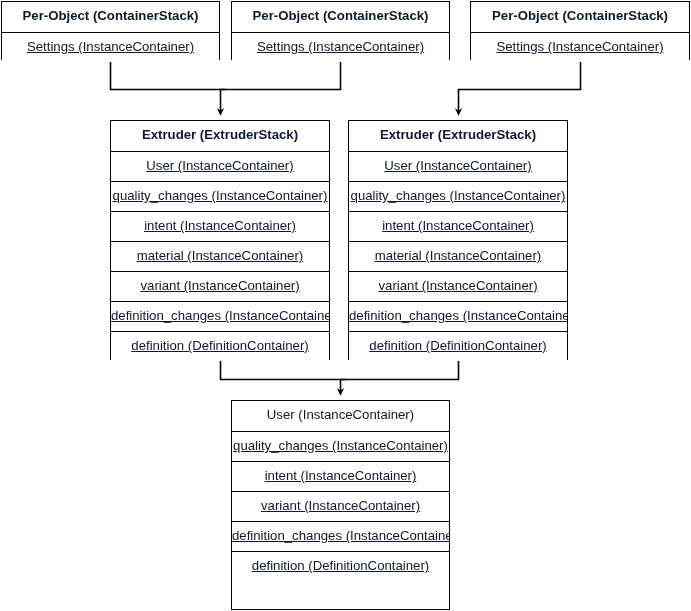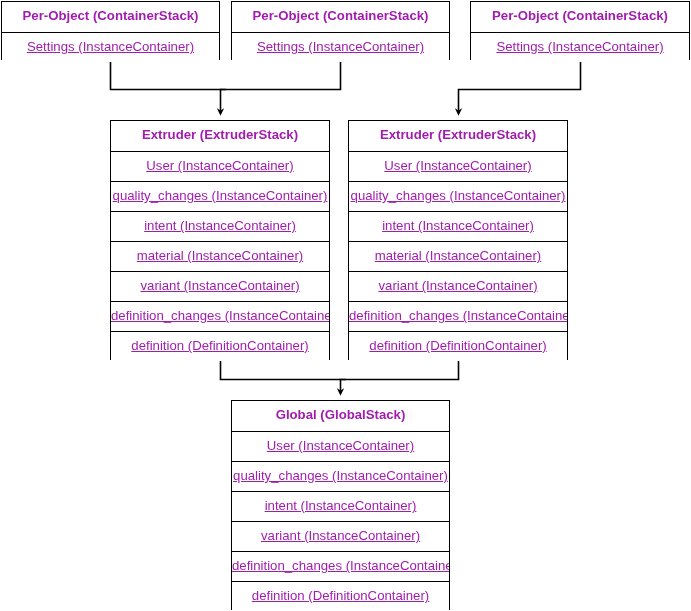--- a/index.html
+++ b/index.html
@@ -32,21 +32,21 @@
     border: 1.6px solid #000000;
     background: #ffffff;
     z-index: 2;
   }
   .row {
     box-sizing: border-box;
     height: 30px;
     line-height: 28px;
     text-align: center;
     font-size: 13.2px;
-    color: #a21caf;
+    color: #0f172a;
     white-space: nowrap;
     overflow: hidden;
     background: #ffffff;
   }
   .row + .row {
     border-top: 1.6px solid #000000;
     text-decoration: underline;
   }
   .row.header {
     font-weight: bold;
@@ -110,21 +110,20 @@
     <div class="row">User (InstanceContainer)</div>
     <div class="row">quality_changes (InstanceContainer)</div>
     <div class="row">intent (InstanceContainer)</div>
     <div class="row">material (InstanceContainer)</div>
     <div class="row">variant (InstanceContainer)</div>
     <div class="row">definition_changes (InstanceContainer)</div>
     <div class="row">definition (DefinitionContainer)</div>
   </div>
 
   <div class="node" style="left:231px; top:400px; width:219px; height:210px;">
-    <div class="row header">Global (GlobalStack)</div>
     <div class="row">User (InstanceContainer)</div>
     <div class="row">quality_changes (InstanceContainer)</div>
     <div class="row">intent (InstanceContainer)</div>
     <div class="row">variant (InstanceContainer)</div>
     <div class="row">definition_changes (InstanceContainer)</div>
     <div class="row">definition (DefinitionContainer)</div>
   </div>
 
 </div>
 

